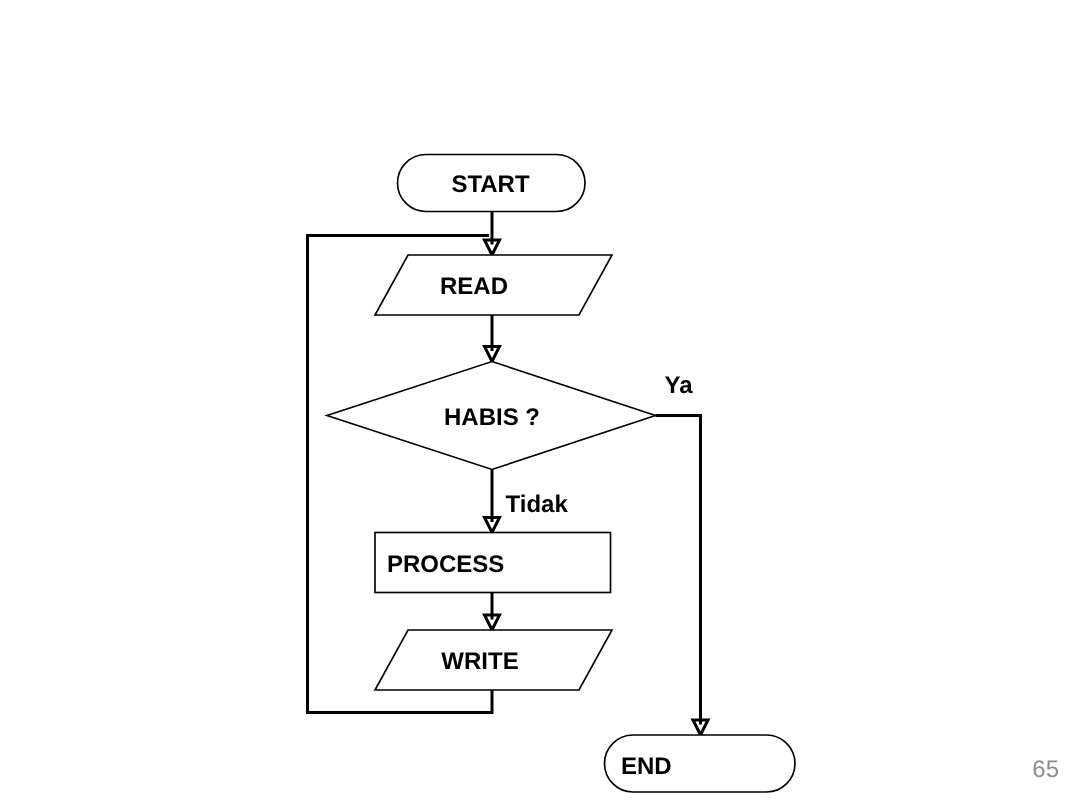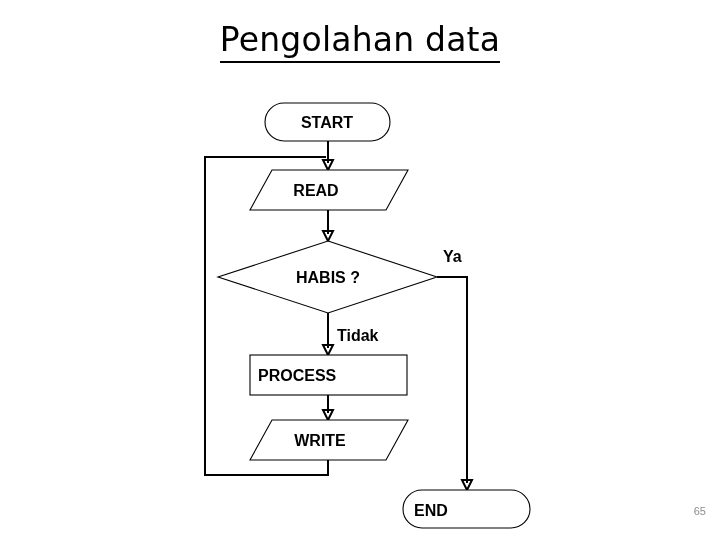--- a/index.html
+++ b/index.html
@@ -64,32 +64,29 @@
     font-size: 16px;
     font-weight: bold;
   }
 
   
   #pageno {
     position: absolute;
     right: 14px;
     top: 505px;
     font-family: "Liberation Sans", sans-serif;
-    font-size: 11px;
+    font-size: 16px;
     color: #8e8e8e;
   }
 </style>
 </head>
 <body>
 
 <div id="page">
 
-  <div id="title">
-    <span class="tx">Pengolahan data</span>
-  </div>
 
   <svg id="flow" viewBox="0 0 720 540">
 
     <g>
       <line class="conn" x1="328" y1="140" x2="328" y2="163"></line>
       <path class="conn" d="M 323 160 L 328 170 L 333 160 Z" fill="#000000" stroke="none"></path>
     </g>
 
     <g>
       <polyline class="conn" points="328,460 328,475 205,475 205,157 326,157"></polyline>

